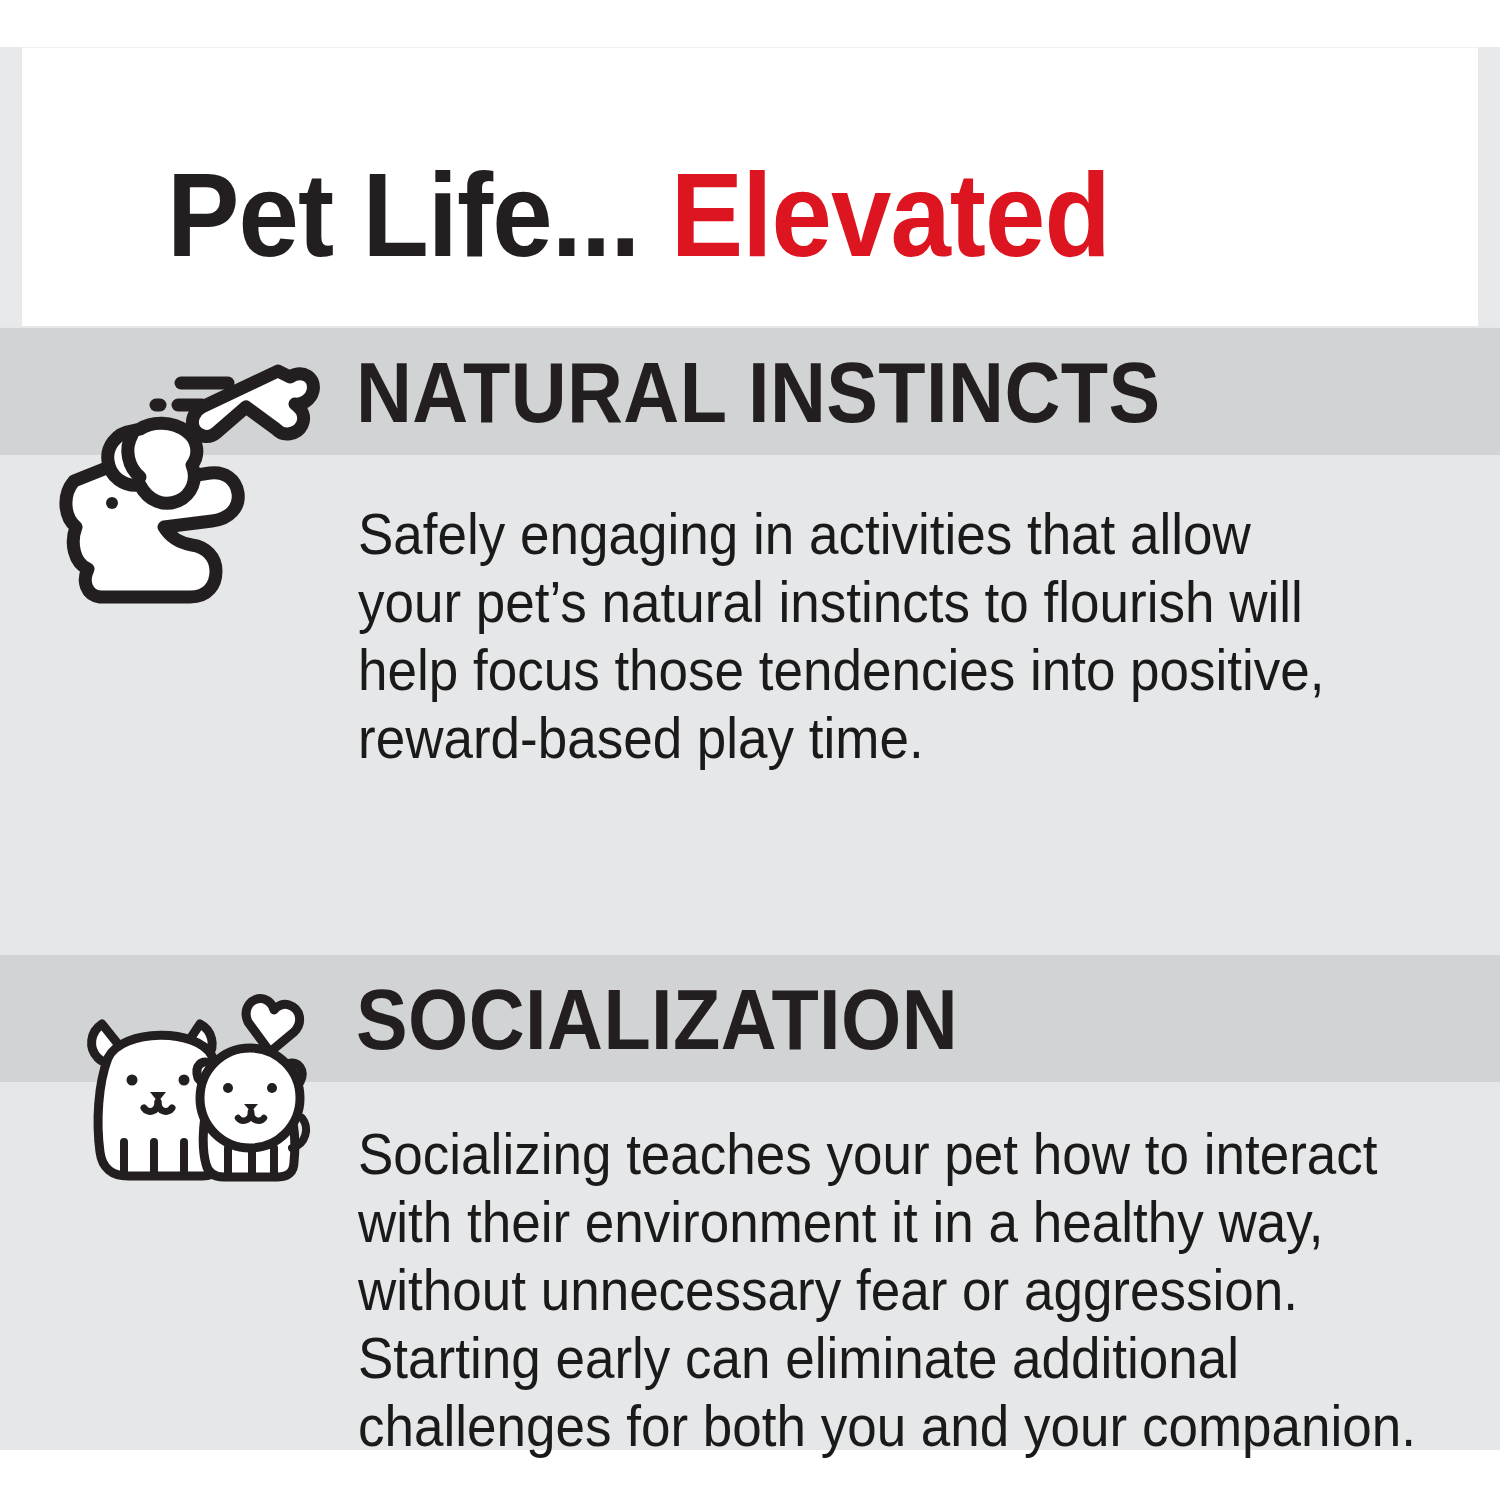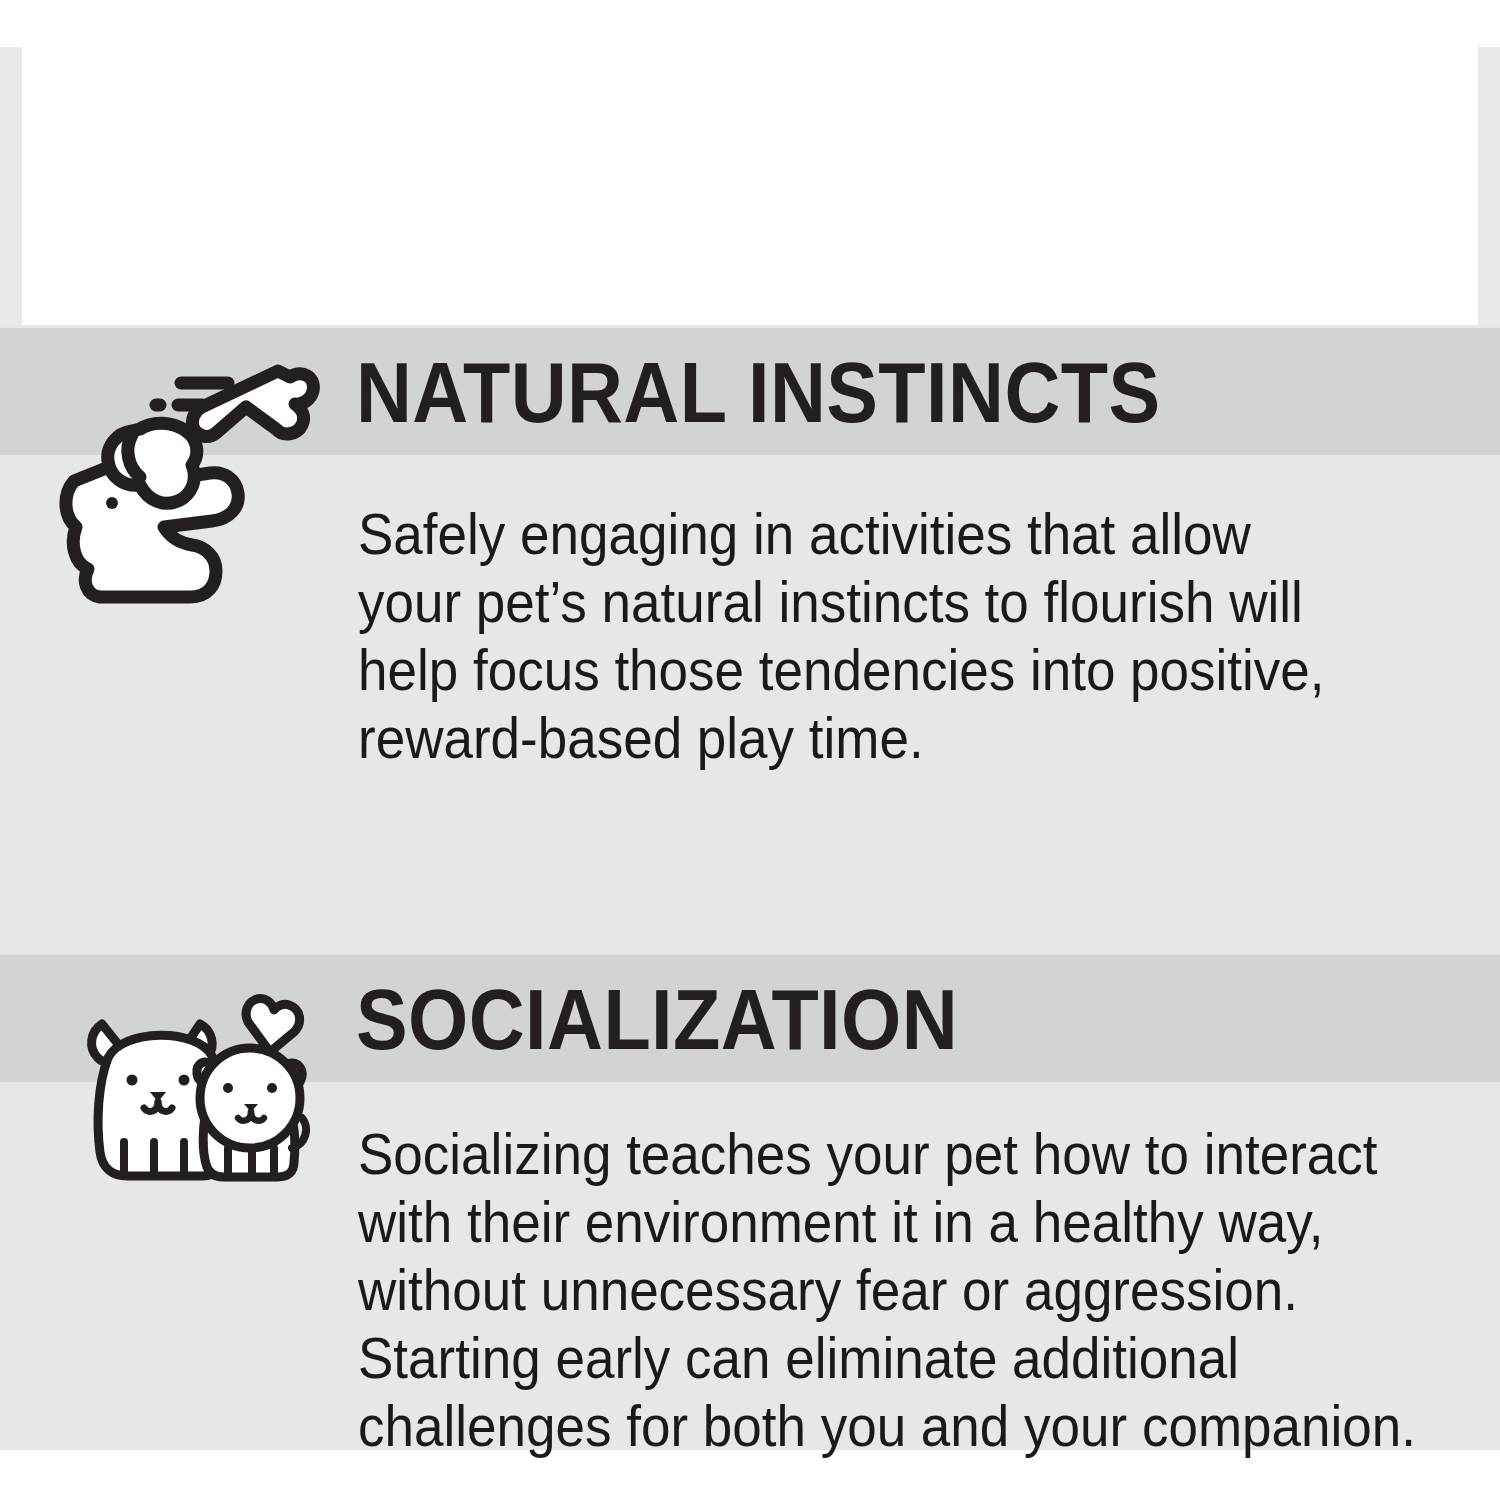--- a/index.html
+++ b/index.html
@@ -107,20 +107,23 @@
   <div class="band band-light" style="top:325px; height:130px;"></div>
   <div class="band band-dark" style="top:328px; height:127px;"></div>
   <div class="band band-light" style="top:455px; height:500px;"></div>
   <div class="band band-dark" style="top:955px; height:127px;"></div>
   <div class="band band-light" style="top:1082px;height:368px;"></div>
   <div class="band band-white" style="top:1450px;height:50px;"></div>
 
   <div id="left-strip"></div>
   <div id="right-strip"></div>
 
+  <div id="header-card">
+    <div id="brand-tagline"><span class="t-black">Pet Life...</span><span style="display:inline-block;width:34px;"></span><span class="t-red">Elevated</span></div>
+  </div>
 
   <div class="icon-wrap" style="left:40px; top:355px; width:280px; height:255px;">
     <svg viewBox="0 0 280 255" width="280" height="255" aria-hidden="true">
       <g fill="none" stroke="#231f20" stroke-width="13" stroke-linecap="round" stroke-linejoin="round">
 
         <line x1="141" y1="378" x2="0" y2="0" stroke="none"></line>
         <line x1="141" y1="28" x2="188" y2="28"></line>
         <line x1="138" y1="50" x2="162" y2="50"></line>
         <line x1="116" y1="50" x2="120" y2="50"></line>
 

